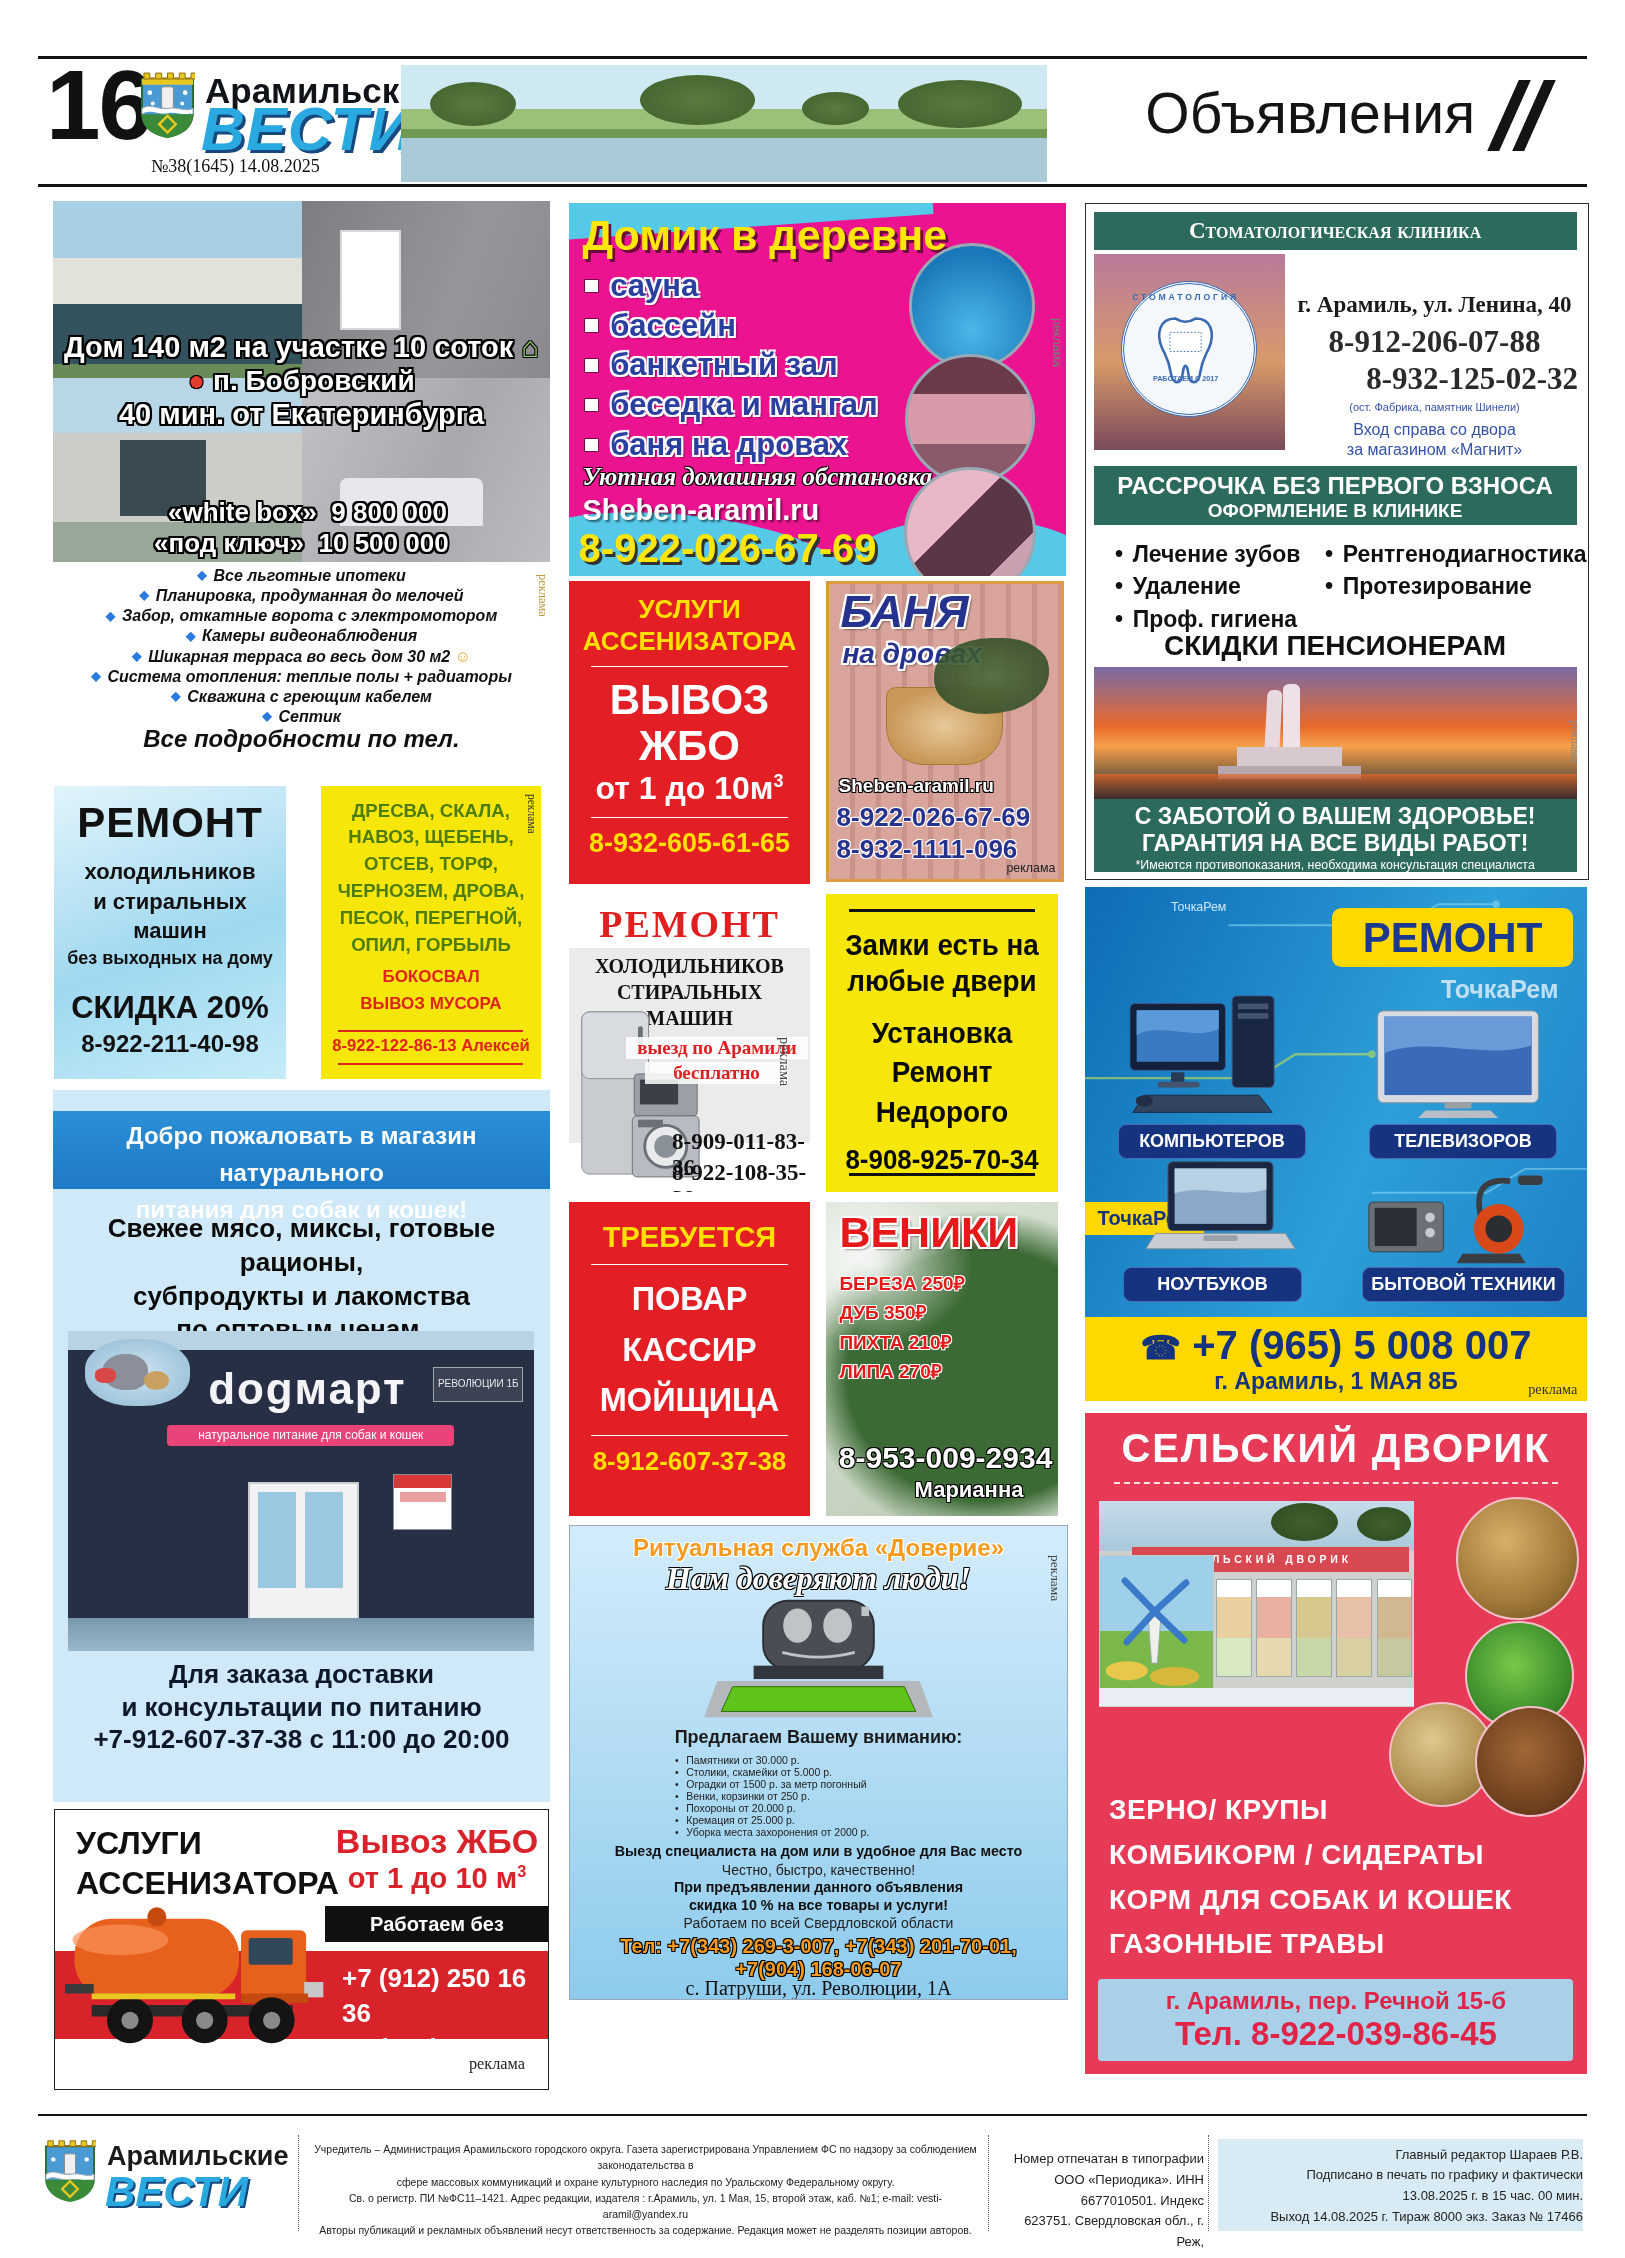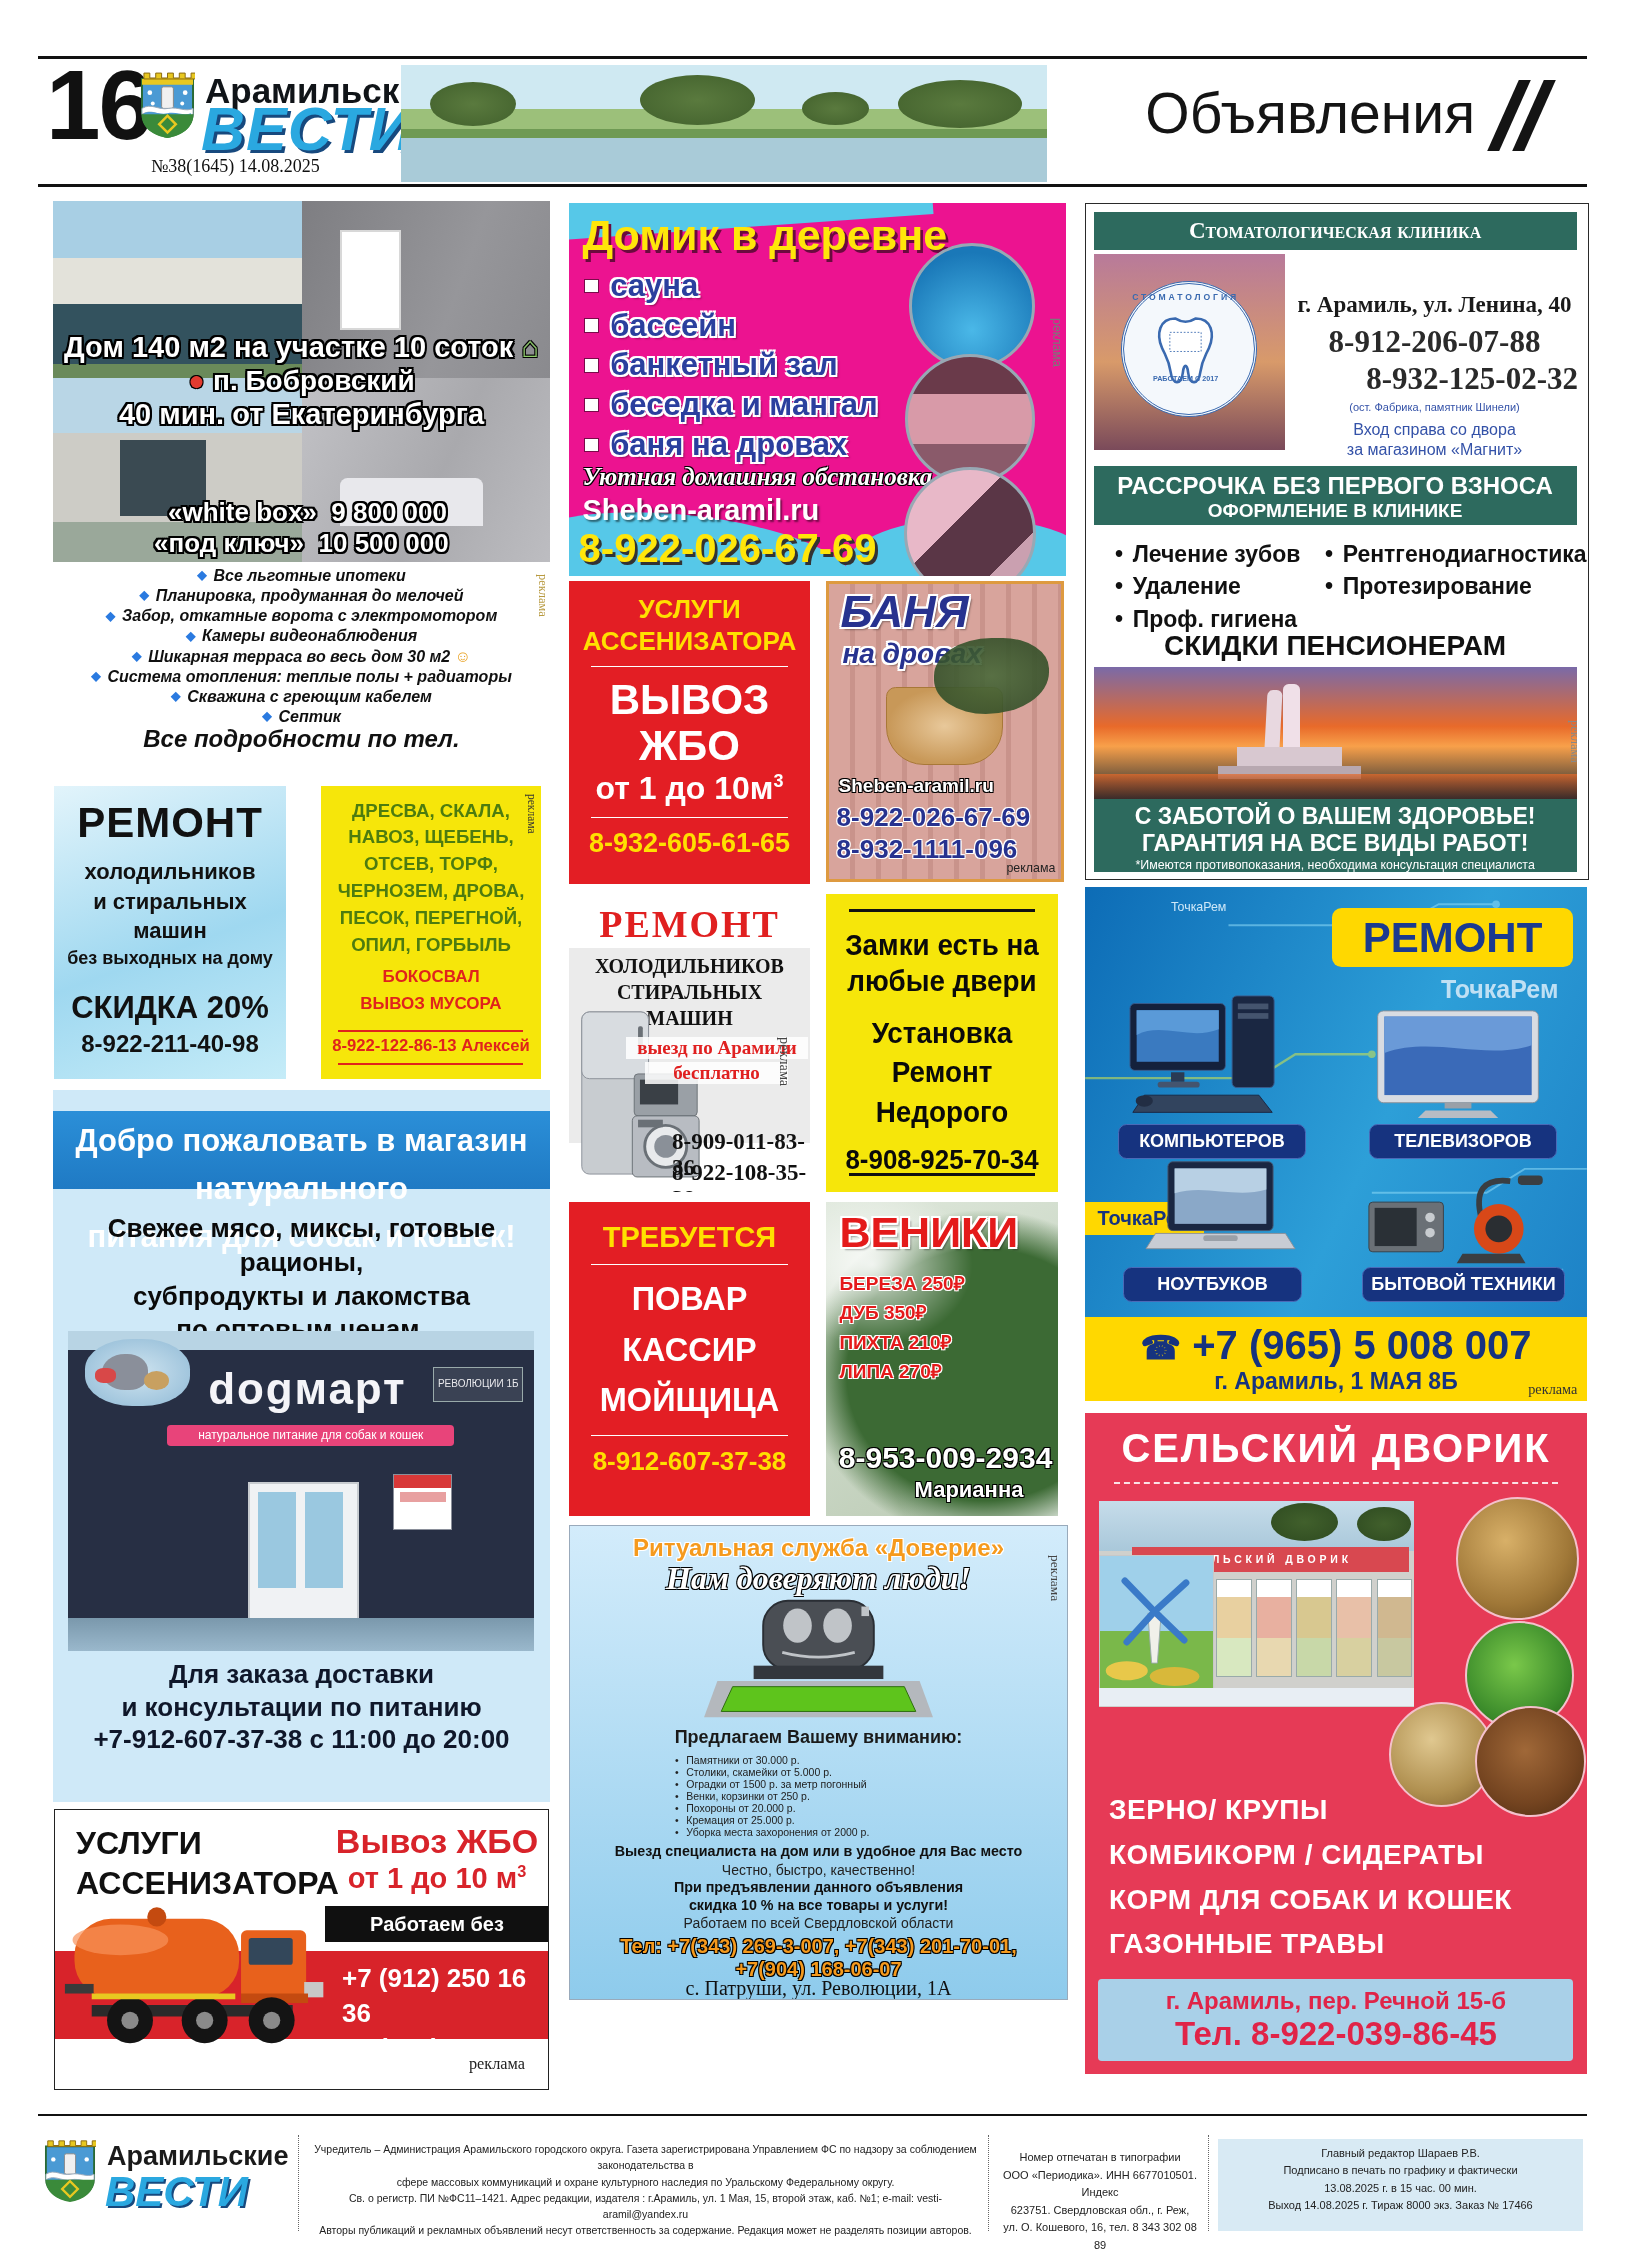--- a/index.html
+++ b/index.html
@@ -81,21 +81,21 @@
   #selsky .circ{position:absolute;border-radius:50%;border:2.9px solid #f4c0cc;}
   #selsky .item{font-size:28px;font-weight:800;color:#fff;line-height:1.6;letter-spacing:0.5px;}
   
   #dogmart{background:#cfe9f8;}
   
   #sewbot{background:#fff;border:1.9px solid #222;}
   
   .dotted{border-left:1.9px dotted #666;}
   #fcol3{background:#d8eaf4;}
   .fline{font-size:10.5px;line-height:1.55;color:#222;}
-  .f2line{font-size:11px;line-height:1.6;color:#222;}
+  .f2line{font-size:13px;line-height:1.6;color:#222;text-align:right;}
 </style>
 </head>
 <body>
 
 <div id="page">
 
   <div class="abs rule" style="left:38px;top:56px;width:1549px;height:2.9px;"></div>
   <div class="abs" id="pagenum">16</div>
   <svg class="abs" style="left:140px;top:71px;" width="55" height="67" viewBox="0 0 56 68">
     <path d="M2,8 h52 v34 c0,14 -12,22 -26,24 C14,64 2,56 2,42 Z" fill="#4a9ad4" stroke="#2a6a34" stroke-width="2"></path>
@@ -441,21 +441,21 @@
     <div style="margin-top:15.3px;font-size:29px;font-weight:800;line-height:1.35;transform:scaleX(.96);">
       <div>Установка</div>
       <div>Ремонт</div>
       <div>Недорого</div>
     </div>
     <div style="margin-top:13.4px;font-size:27px;font-weight:800;transform:scaleX(.96);">8-908-925-70-34</div>
     <div class="bar" style="top:279px;"></div>
   </div>
 
   <div class="ad" id="dogmart" style="left:53px;top:1090px;width:497px;height:712px;">
-    <div class="abs ctr" style="left:0;top:21px;width:497px;height:78px;background:linear-gradient(#2b8fd8,#1f7ac4);color:#fff;font-weight:800;font-size:31px;line-height:1.55;padding-top:5.7px;box-sizing:border-box;">
+    <div class="abs ctr" style="left:0;top:21px;width:497px;height:78px;background:linear-gradient(#2b8fd8,#1f7ac4);color:#fff;font-weight:800;font-size:24px;line-height:1.55;padding-top:5.7px;box-sizing:border-box;">
       <div>Добро пожаловать в магазин натурального</div>
       <div>питания для собак и кошек!</div>
     </div>
     <div class="abs ctr" style="left:0;top:122px;width:497px;font-size:26px;font-weight:800;line-height:1.3;color:#0a0a0a;">
       <div>Свежее мясо, миксы, готовые рационы,</div>
       <div>субпродукты и лакомства</div>
       <div>по оптовым ценам.</div>
     </div>
     <div class="abs" style="left:15.3px;top:241px;width:466px;height:320px;background:#272f44;">
       <div class="abs" style="left:0;top:0;width:466px;height:19px;background:#b8d4e4;"></div>

